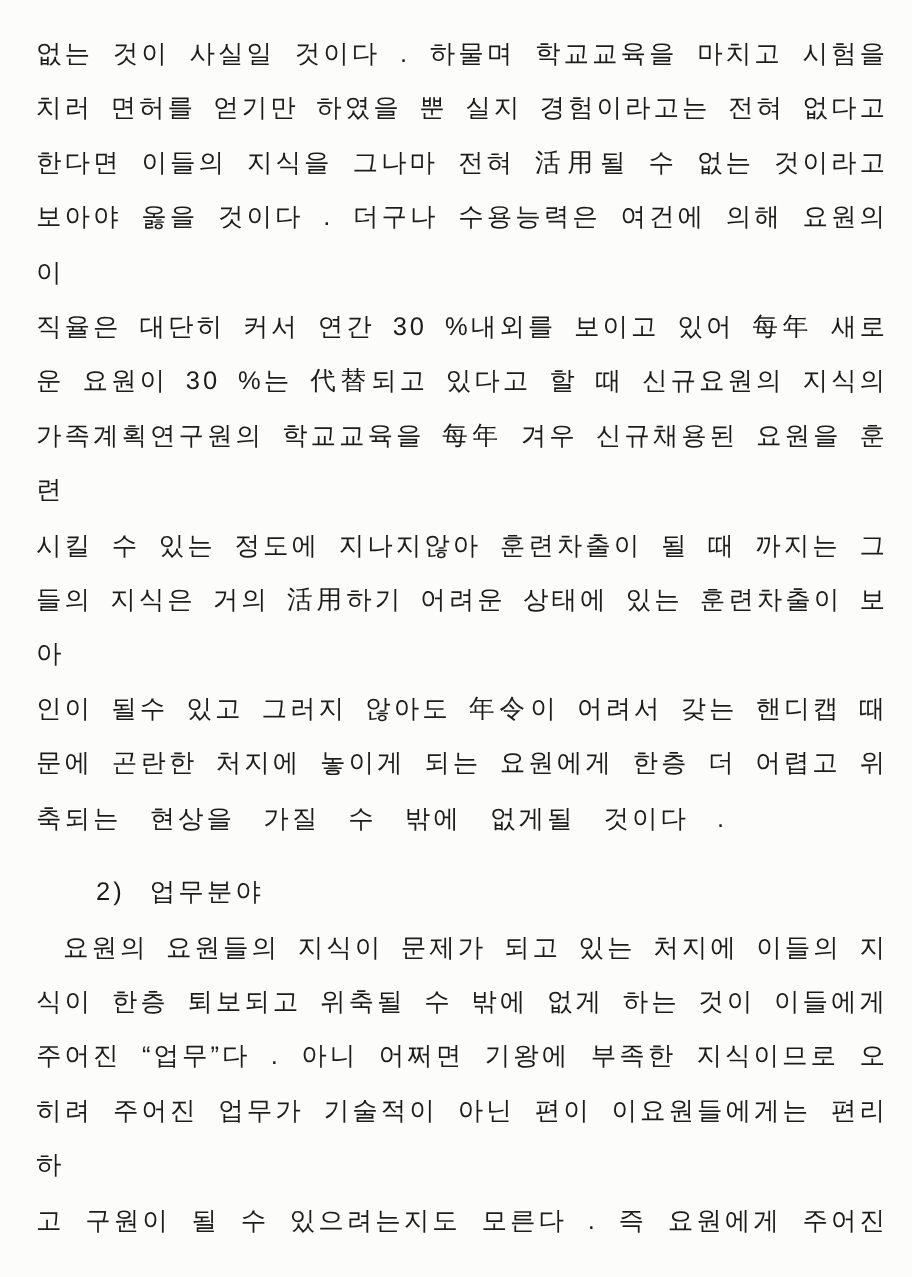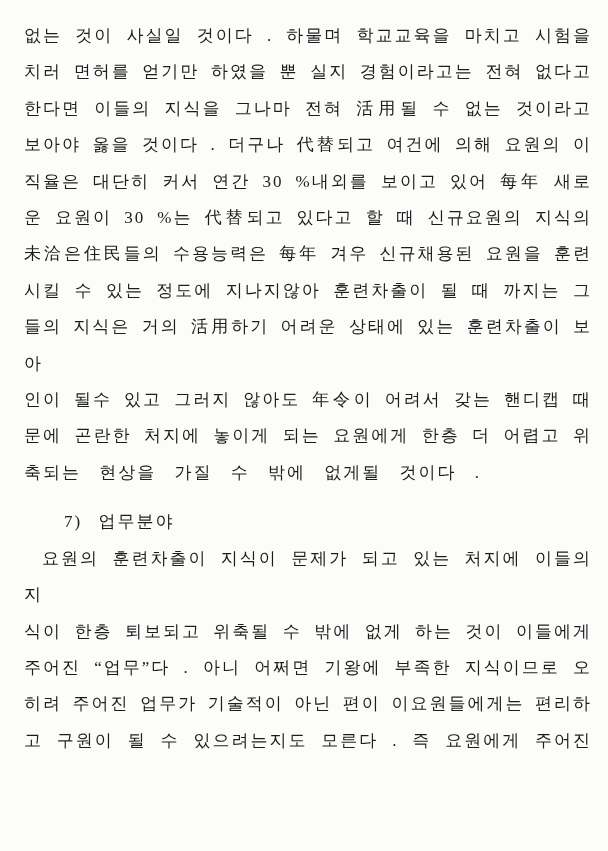--- a/index.html
+++ b/index.html
@@ -7,21 +7,21 @@
     padding: 0;
     background: #e8e8e8;
   }
   .page {
     position: relative;
     width: 608px;
     height: 851px;
     margin: 0 auto;
     background: #fcfcfa;
     color: #1c1c1c;
-    font-family: Liberation Serif, serif;
+    font-family: Liberation Sans, sans-serif;
     box-sizing: border-box;
     padding: 18px 16px 0 24px;
     overflow: hidden;
   }
   .body-text .line,
   .heading {
     font-size: 17px;
     line-height: 36.4px;
     letter-spacing: 2px;
     white-space: normal;
@@ -48,35 +48,35 @@
 </style>
 </head>
 <body>
 
 <div class="page">
 
   <div class="body-text">
     <div class="line just">없는 것이 사실일 것이다 . 하물며 학교교육을 마치고 시험을</div>
     <div class="line just">치러 면허를 얻기만 하였을 뿐 실지 경험이라고는 전혀 없다고</div>
     <div class="line just">한다면 이들의 지식을 그나마 전혀 活用될 수 없는 것이라고</div>
-    <div class="line just">보아야 옳을 것이다 . 더구나 代替되고 여건에 의해 요원의 이</div>
+    <div class="line just">보아야 옳을 것이다 . 더구나 수용능력은 여건에 의해 요원의 이</div>
     <div class="line just">직율은 대단히 커서 연간 30 %내외를 보이고 있어 每年 새로</div>
     <div class="line just">운 요원이 30 %는 代替되고 있다고 할 때 신규요원의 지식의</div>
-    <div class="line just">未洽은住民들의 수용능력은 每年 겨우 신규채용된 요원을 훈련</div>
+    <div class="line just">가족계획연구원의 학교교육을 每年 겨우 신규채용된 요원을 훈련</div>
     <div class="line just">시킬 수 있는 정도에 지나지않아 훈련차출이 될 때 까지는 그</div>
     <div class="line just">들의 지식은 거의 活用하기 어려운 상태에 있는 훈련차출이 보아</div>
     <div class="line just">인이 될수 있고 그러지 않아도 年令이 어려서 갖는 핸디캡 때</div>
     <div class="line just">문에 곤란한 처지에 놓이게 되는 요원에게 한층 더 어렵고 위</div>
     <div class="line left">축되는 현상을 가질 수 밖에 없게될 것이다 .</div>
   </div>
 
-  <div class="heading">7) 업무분야</div>
+  <div class="heading">2) 업무분야</div>
 
   <div class="body-text">
-    <div class="line just indent">요원의 훈련차출이 지식이 문제가 되고 있는 처지에 이들의 지</div>
+    <div class="line just indent">요원의 요원들의 지식이 문제가 되고 있는 처지에 이들의 지</div>
     <div class="line just">식이 한층 퇴보되고 위축될 수 밖에 없게 하는 것이 이들에게</div>
     <div class="line just">주어진 “업무”다 . 아니 어쩌면 기왕에 부족한 지식이므로 오</div>
     <div class="line just">히려 주어진 업무가 기술적이 아닌 편이 이요원들에게는 편리하</div>
     <div class="line just">고 구원이 될 수 있으려는지도 모른다 . 즉 요원에게 주어진</div>
 
   </div>
 
 </div>
 
 </body></html>

